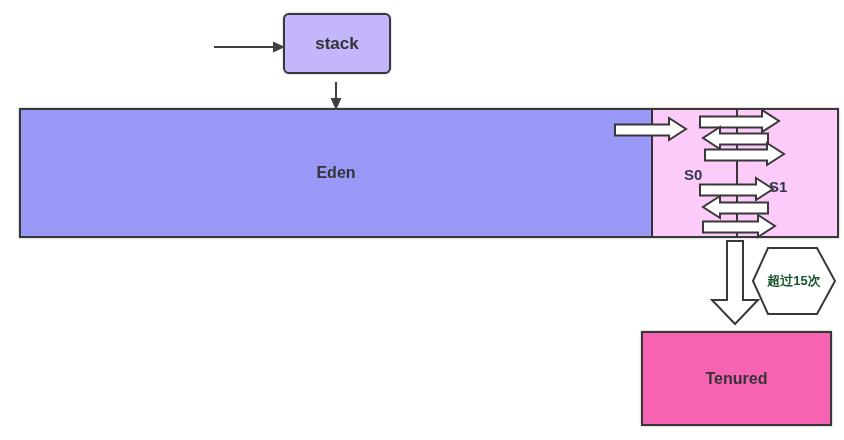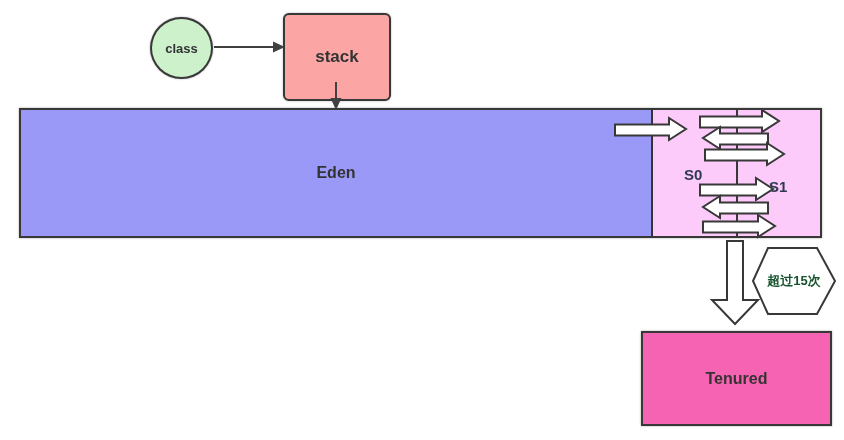--- a/index.html
+++ b/index.html
@@ -22,32 +22,32 @@
     color: #333333;
     box-shadow: 0 0 2px rgba(0,0,0,0.35);
   }
   .class-node {
     left: 150px; top: 17px; width: 63px; height: 62px;
     border-radius: 50%;
     background: #cdf2cb;
     font-size: 13px;
   }
   .stack-node {
-    left: 283px; top: 13px; width: 108px; height: 88px;
+    left: 283px; top: 13px; width: 108px; height: 61px;
     border-radius: 6px;
-    background: #fca5a5;
+    background: #c4b5fd;
     font-size: 17px;
   }
   .eden-node {
     left: 19px; top: 108px; width: 634px; height: 130px;
     background: #9a99f8;
     font-size: 16px;
   }
   .survivor-node {
-    left: 653px; top: 108px; width: 169px; height: 130px;
+    left: 653px; top: 108px; width: 186px; height: 130px;
     background: #fccbfa;
     border-left: none;
   }
   .survivor-label {
     position: absolute;
     top: 56px;
     font-size: 15px;
     font-weight: bold;
     color: #2f3a52;
   }
@@ -76,23 +76,20 @@
   .thin-head { fill: #404040; }
   .block-arrow { fill: #ffffff; stroke: #383838; stroke-width: 2; stroke-linejoin: miter; }
   .divider { stroke: #383838; stroke-width: 2; }
   .hexagon-shape { fill: #ffffff; stroke: #383838; stroke-width: 2; stroke-linejoin: miter; }
 </style>
 </head>
 <body>
 
 <div class="canvas">
 
-  <div class="node class-node">
-    <span>class</span>
-  </div>
 
   <div class="node stack-node">
     <span>stack</span>
   </div>
 
   <div class="node eden-node">
     <span>Eden</span>
   </div>
 
   <div class="node survivor-node">

